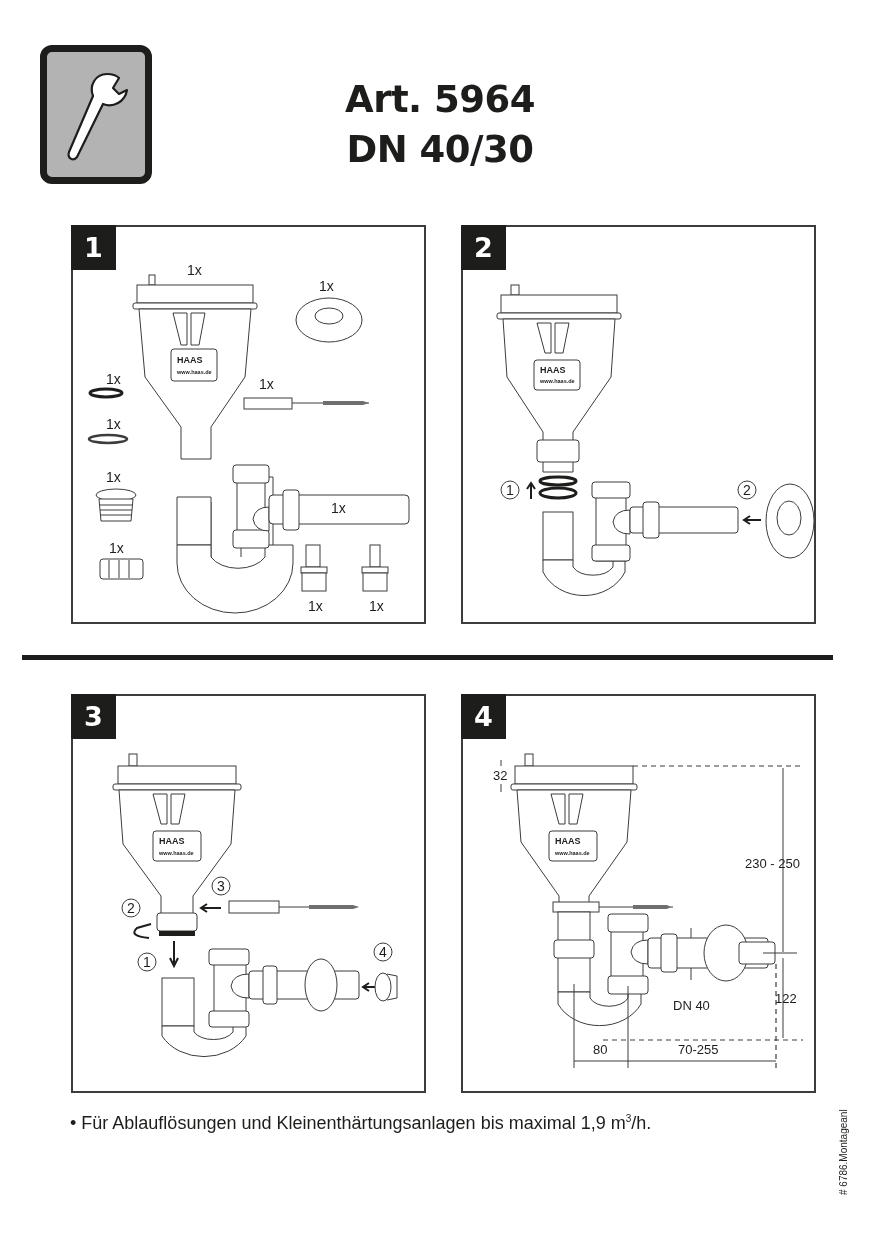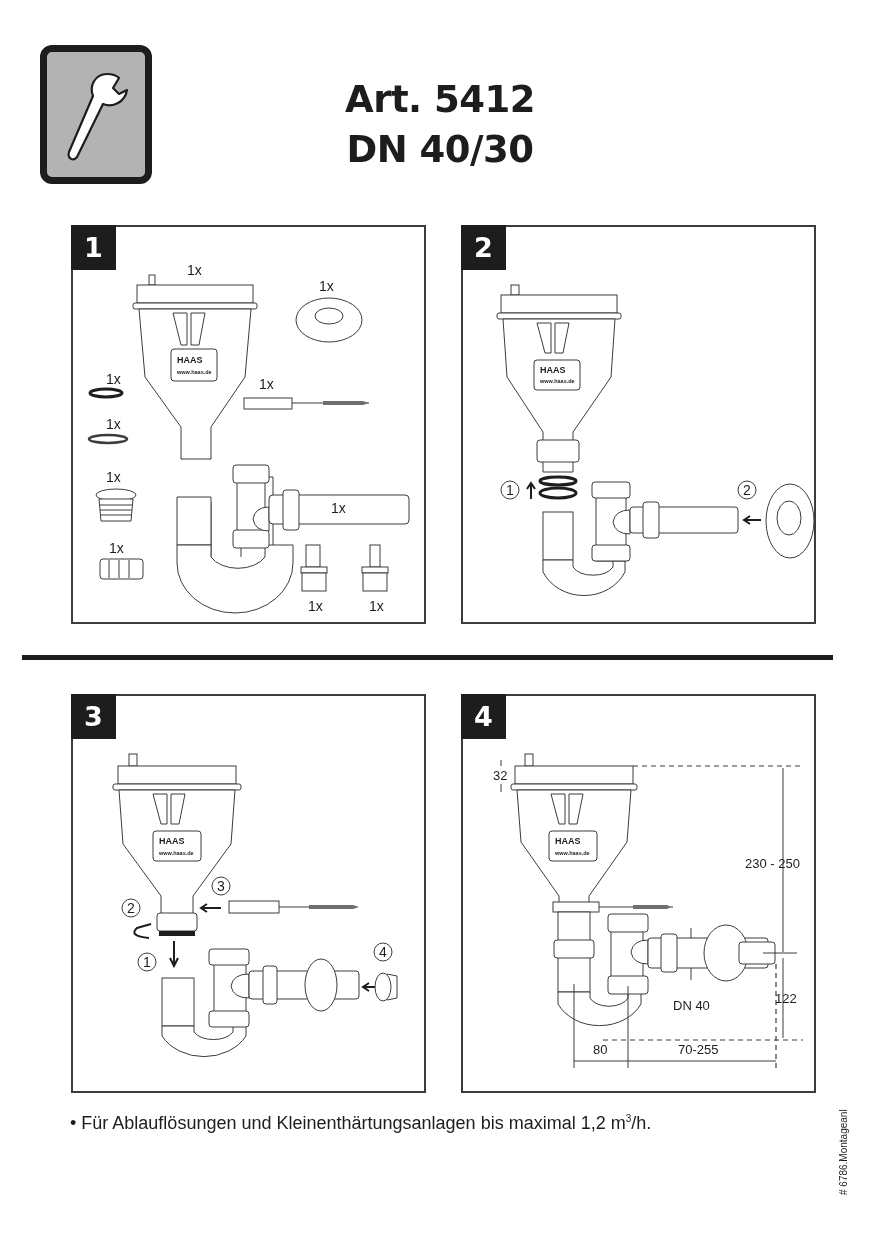--- a/index.html
+++ b/index.html
@@ -30,21 +30,21 @@
   .dash{fill:none;stroke:#3c3c3b;stroke-width:1.2;stroke-dasharray:5 4;}
 </style>
 </head>
 <body>
 
 <div class="tool-badge">
   <svg viewBox="0 0 98 125">
     <path d="M60 22 C48 22 42 34 46 44 L22 100 C20 106 26 110 30 105 L56 52 C66 56 78 50 80 38 L72 42 L66 36 L72 26 C68 22 64 22 60 22 Z" fill="#fff" stroke="#1d1d1b" stroke-width="2.2" stroke-linejoin="round"></path>
   </svg>
 </div>
-<div class="title l1">Art. 5412</div>
+<div class="title l1">Art. 5964</div>
 <div class="title l2">DN 40/30</div>
 
 <div class="panel p1">
   <div class="step-num">1</div>
   <svg class="art" viewBox="0 0 351 395">
 
     <g>
       <rect class="ln" x="76" y="48" width="6" height="10"></rect>
       <rect class="ln" x="64" y="58" width="116" height="18"></rect>
       <rect class="ln" x="60" y="76" width="124" height="6" rx="2"></rect>
@@ -254,16 +254,16 @@
     <path class="ln0" d="M111 288 V372 M165 290 V372"></path>
     <line class="ln0" x1="111" y1="365" x2="165" y2="365"></line>
     <line class="ln0" x1="165" y1="365" x2="313" y2="365"></line>
     <text class="lbl" x="130" y="358">80</text>
     <text class="lbl" x="215" y="358">70-255</text>
   </svg>
 </div>
 
 <div class="footnote">
   <span>•</span>
-  <span>Für Ablauflösungen und Kleinenthärtungsanlagen bis maximal 1,2 m</span><sup>3</sup><span>/h.</span>
+  <span>Für Ablauflösungen und Kleinenthärtungsanlagen bis maximal 1,9 m</span><sup>3</sup><span>/h.</span>
 </div>
 
 <div class="docref"># 6786.Montageanl</div>
 
 </body></html>

